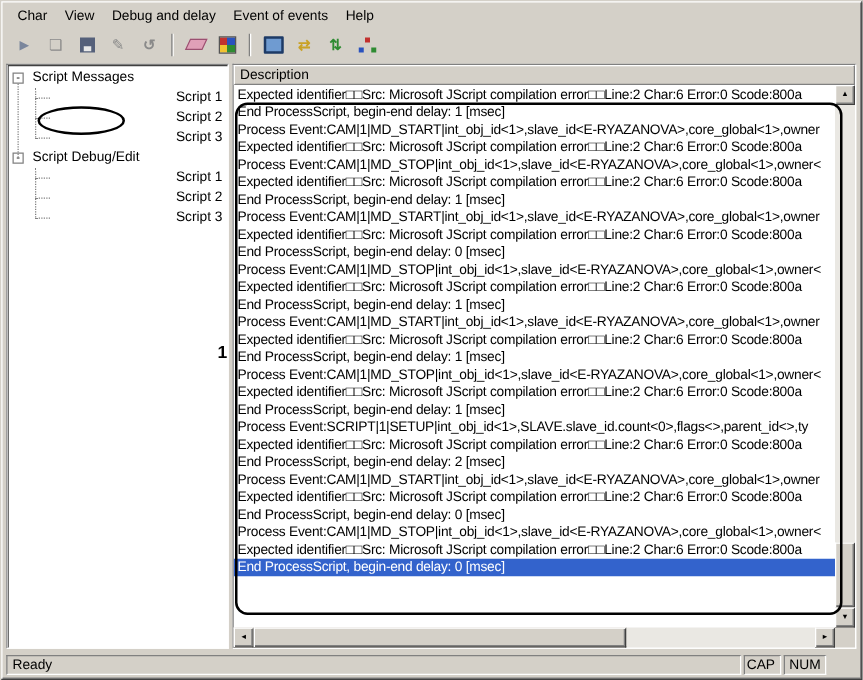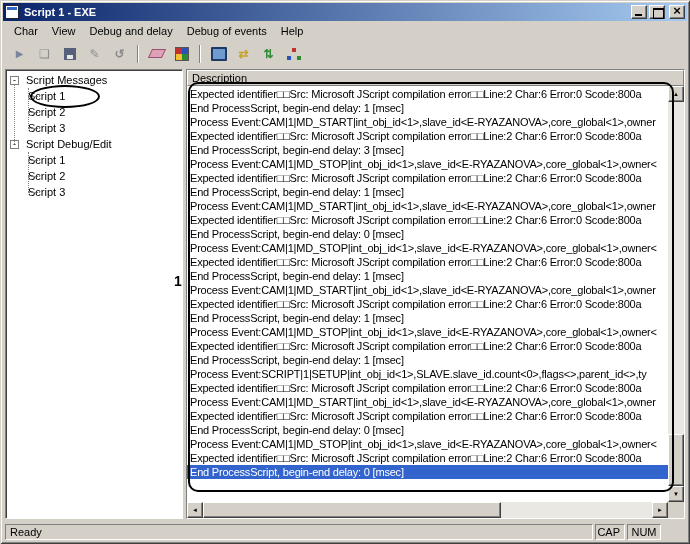--- a/index.html
+++ b/index.html
@@ -68,21 +68,21 @@
   .trow { height: 16px; display: flex; align-items: center; white-space: nowrap; }
   .trow.group { padding-left: 2px; }
   .expander {
     width: 9px; height: 9px; flex: none; background: #fff; border: 1px solid #808080;
     display: flex; align-items: center; justify-content: center;
     font-size: 9px; line-height: 7px; margin-right: 5px;
   }
   .tlabel { padding: 0 2px; }
   .tchildren { position: relative; }
   .tchildren::before { content: ""; position: absolute; left: 20px; top: 0; height: calc(100% - 8px); border-left: 1px dotted #808080; }
-  .trow.child { padding-left: 18px; position: relative; }
+  .trow.child { padding-left: 34px; position: relative; justify-content: flex-end; }
   .trow.child::before { content: ""; position: absolute; left: 20px; top: 8px; width: 12px; border-top: 1px dotted #808080; }
   .root-connector { position: absolute; left: 8px; top: 15px; height: 59px; border-left: 1px dotted #808080; }
 
   .log-panel {
     flex: 1; min-width: 0; display: flex; flex-direction: column; background: #fff; position: relative;
     border: 1px solid; border-color: #808080 #fff #fff #808080;
   }
   .log-header {
     height: 16px; flex: none; background: #d4d0c8; display: flex; align-items: center; padding: 0 4px;
     border: 1px solid; border-color: #fff #808080 #808080 #fff;
@@ -118,33 +118,26 @@
   .anno { position: absolute; pointer-events: none; z-index: 10; }
   .anno-ellipse { left: 30px; top: 85px; width: 70px; height: 23px; border: 2px solid #000; border-radius: 50%; }
   .anno-box { left: 188px; top: 82px; width: 486px; height: 410px; border: 2px solid #000; border-radius: 10px; }
   .anno-callout { left: 174px; top: 273px; font-size: 14px; font-weight: bold; }
 </style>
 </head>
 <body>
 
 <div class="window">
 
-  <div class="titlebar">
-    <span class="win-icon"></span>
-    <span class="title-text">Script 1 - EXE</span>
-    <button class="winbtn glyph-min"></button>
-    <button class="winbtn glyph-max"></button>
-    <button class="winbtn glyph-close close"></button>
-  </div>
 
   <div class="menubar" id="menubar">
       <span class="menu-item">Char</span>
       <span class="menu-item">View</span>
       <span class="menu-item">Debug and delay</span>
-      <span class="menu-item">Debug of events</span>
+      <span class="menu-item">Event of events</span>
       <span class="menu-item">Help</span>
     </div>
 
   <div class="toolbar" id="toolbar">
       <button class="tb-btn">
         <span class="tb-icon icon-play"></span>
       </button>
       <button class="tb-btn">
         <span class="tb-icon icon-document"></span>
       </button>
@@ -219,38 +212,38 @@
     <div class="log-panel">
       <div class="log-header">
         <span>Description</span>
       </div>
       <div class="log-grid">
         <div class="log-body" id="logbody">
             <div class="log-row">Expected identifier□□Src: Microsoft JScript compilation error□□Line:2 Char:6 Error:0 Scode:800a</div>
             <div class="log-row">End ProcessScript, begin-end delay: 1 [msec]</div>
             <div class="log-row">Process Event:CAM|1|MD_START|int_obj_id&lt;1&gt;,slave_id&lt;E-RYAZANOVA&gt;,core_global&lt;1&gt;,owner</div>
             <div class="log-row">Expected identifier□□Src: Microsoft JScript compilation error□□Line:2 Char:6 Error:0 Scode:800a</div>
-            <div class="log-row">End ProcessScript, begin-end delay: 3 [msec]</div>
             <div class="log-row">Process Event:CAM|1|MD_STOP|int_obj_id&lt;1&gt;,slave_id&lt;E-RYAZANOVA&gt;,core_global&lt;1&gt;,owner&lt;</div>
             <div class="log-row">Expected identifier□□Src: Microsoft JScript compilation error□□Line:2 Char:6 Error:0 Scode:800a</div>
             <div class="log-row">End ProcessScript, begin-end delay: 1 [msec]</div>
             <div class="log-row">Process Event:CAM|1|MD_START|int_obj_id&lt;1&gt;,slave_id&lt;E-RYAZANOVA&gt;,core_global&lt;1&gt;,owner</div>
             <div class="log-row">Expected identifier□□Src: Microsoft JScript compilation error□□Line:2 Char:6 Error:0 Scode:800a</div>
             <div class="log-row">End ProcessScript, begin-end delay: 0 [msec]</div>
             <div class="log-row">Process Event:CAM|1|MD_STOP|int_obj_id&lt;1&gt;,slave_id&lt;E-RYAZANOVA&gt;,core_global&lt;1&gt;,owner&lt;</div>
             <div class="log-row">Expected identifier□□Src: Microsoft JScript compilation error□□Line:2 Char:6 Error:0 Scode:800a</div>
             <div class="log-row">End ProcessScript, begin-end delay: 1 [msec]</div>
             <div class="log-row">Process Event:CAM|1|MD_START|int_obj_id&lt;1&gt;,slave_id&lt;E-RYAZANOVA&gt;,core_global&lt;1&gt;,owner</div>
             <div class="log-row">Expected identifier□□Src: Microsoft JScript compilation error□□Line:2 Char:6 Error:0 Scode:800a</div>
             <div class="log-row">End ProcessScript, begin-end delay: 1 [msec]</div>
             <div class="log-row">Process Event:CAM|1|MD_STOP|int_obj_id&lt;1&gt;,slave_id&lt;E-RYAZANOVA&gt;,core_global&lt;1&gt;,owner&lt;</div>
             <div class="log-row">Expected identifier□□Src: Microsoft JScript compilation error□□Line:2 Char:6 Error:0 Scode:800a</div>
             <div class="log-row">End ProcessScript, begin-end delay: 1 [msec]</div>
             <div class="log-row">Process Event:SCRIPT|1|SETUP|int_obj_id&lt;1&gt;,SLAVE.slave_id.count&lt;0&gt;,flags&lt;&gt;,parent_id&lt;&gt;,ty</div>
             <div class="log-row">Expected identifier□□Src: Microsoft JScript compilation error□□Line:2 Char:6 Error:0 Scode:800a</div>
+            <div class="log-row">End ProcessScript, begin-end delay: 2 [msec]</div>
             <div class="log-row">Process Event:CAM|1|MD_START|int_obj_id&lt;1&gt;,slave_id&lt;E-RYAZANOVA&gt;,core_global&lt;1&gt;,owner</div>
             <div class="log-row">Expected identifier□□Src: Microsoft JScript compilation error□□Line:2 Char:6 Error:0 Scode:800a</div>
             <div class="log-row">End ProcessScript, begin-end delay: 0 [msec]</div>
             <div class="log-row">Process Event:CAM|1|MD_STOP|int_obj_id&lt;1&gt;,slave_id&lt;E-RYAZANOVA&gt;,core_global&lt;1&gt;,owner&lt;</div>
             <div class="log-row">Expected identifier□□Src: Microsoft JScript compilation error□□Line:2 Char:6 Error:0 Scode:800a</div>
             <div class="log-row selected">End ProcessScript, begin-end delay: 0 [msec]</div>
           </div>
         <div class="vscroll">
           <button class="sb-btn up">▲</button>
           <div class="vthumb"></div>

